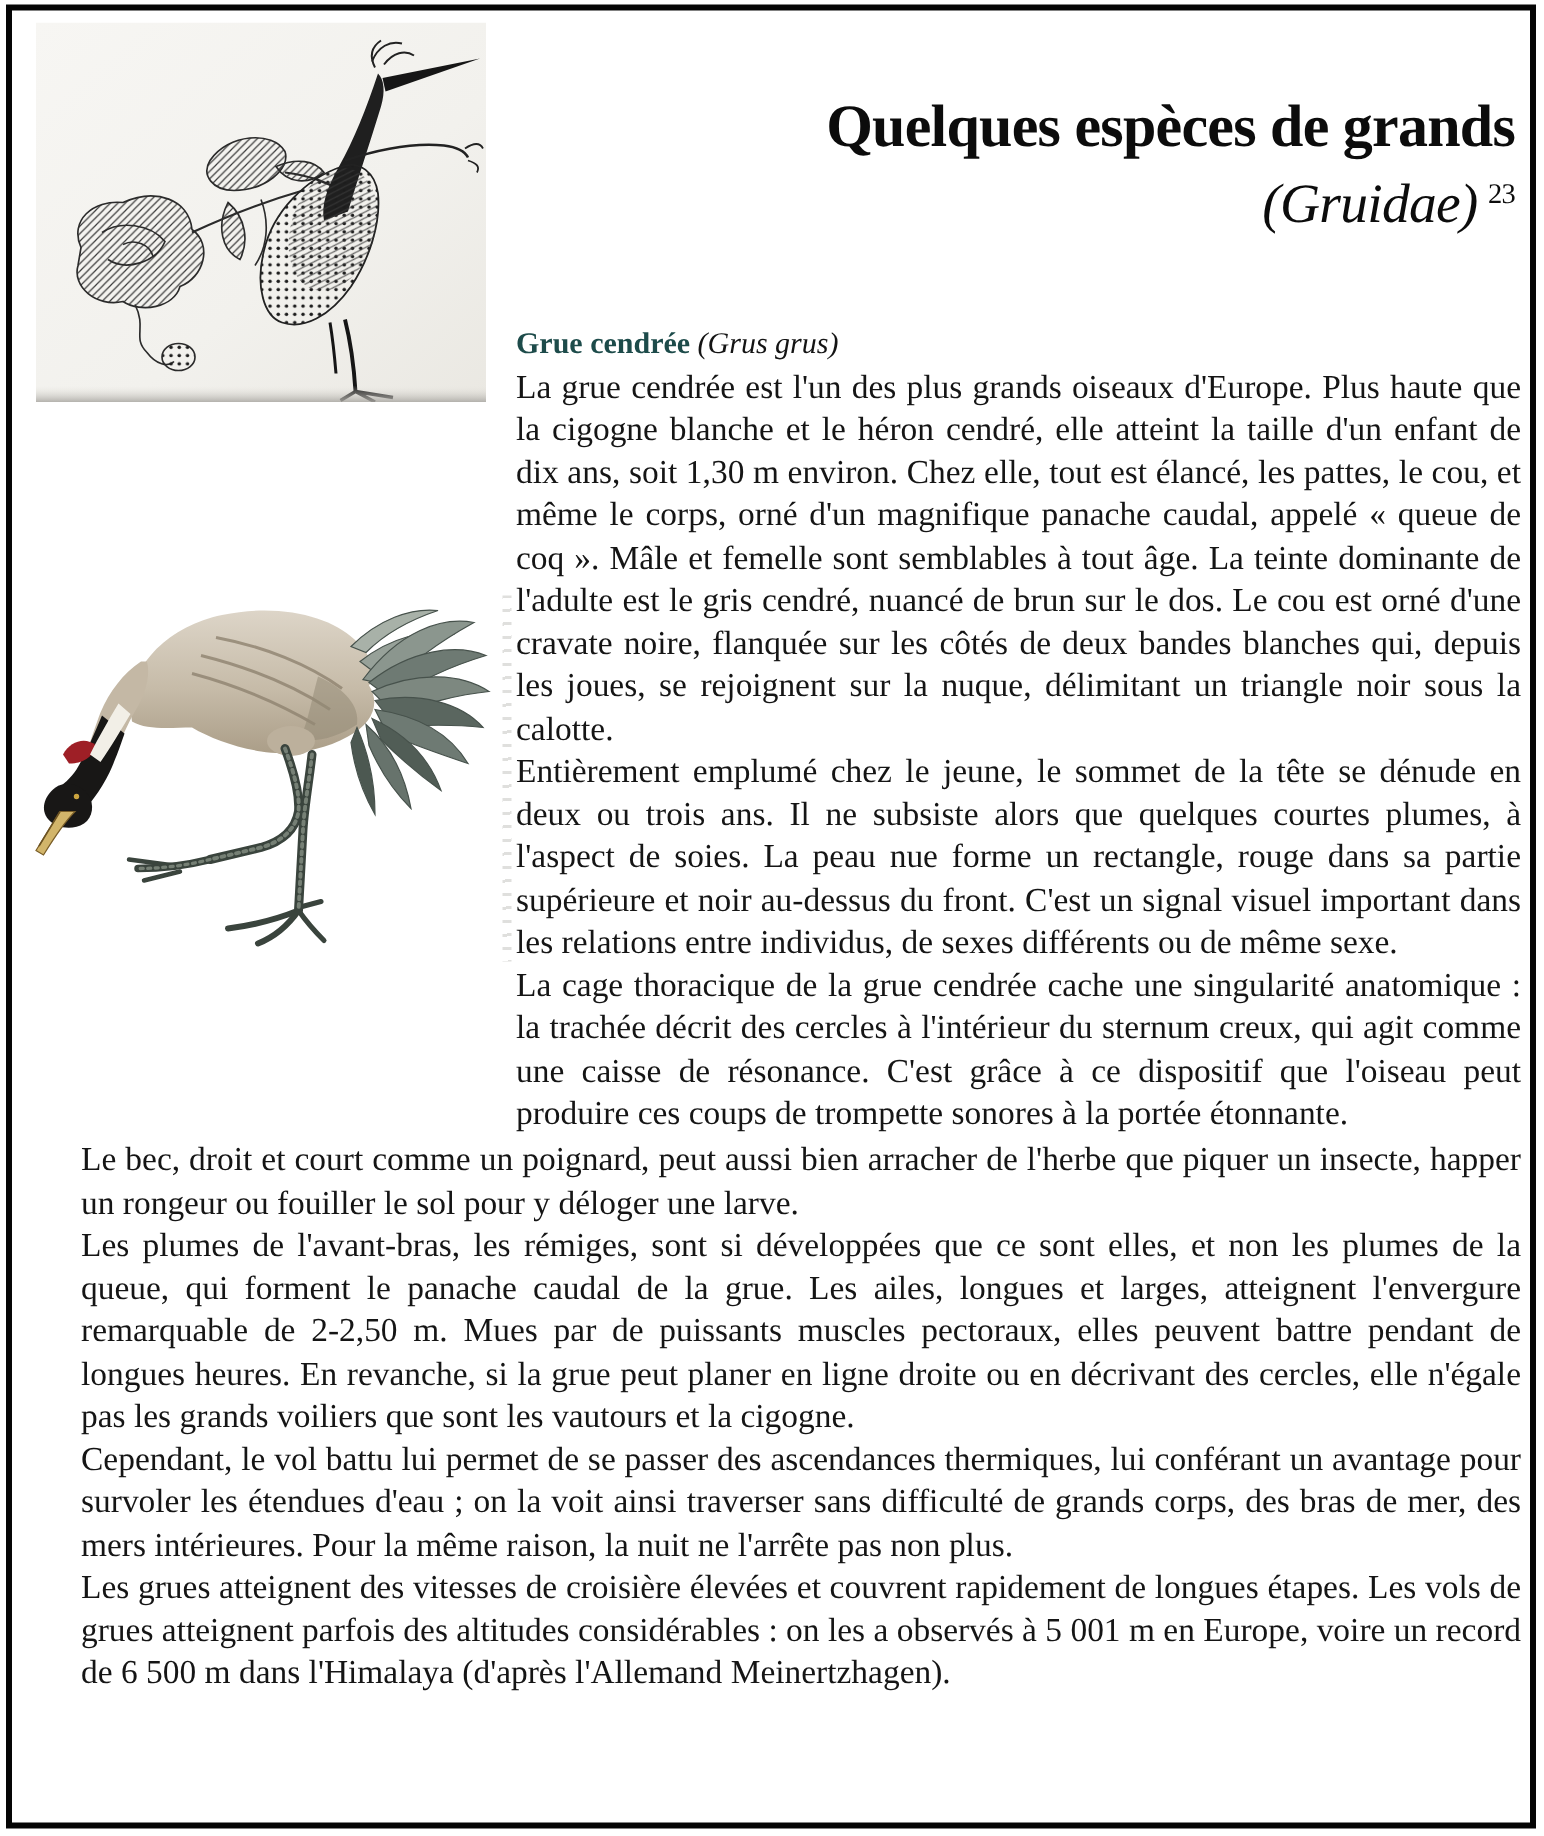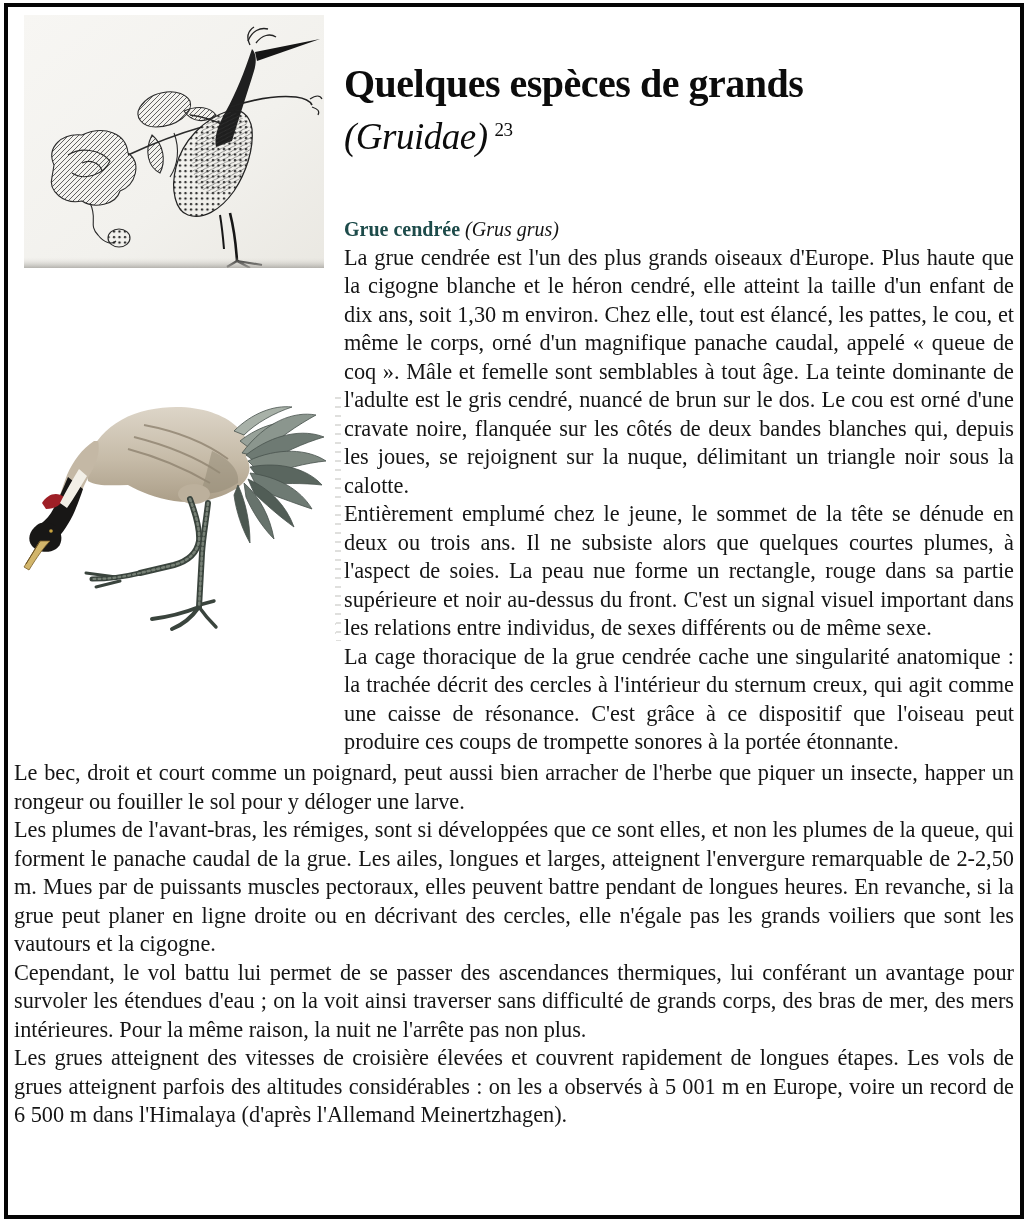--- a/index.html
+++ b/index.html
@@ -26,21 +26,21 @@
 
   
   .bleed-marks {
     position: absolute; right: -3px; top: 6px; bottom: 10px; width: 6px;
     background: repeating-linear-gradient(
       176deg, rgba(150,150,143,0.55) 0 2px, transparent 2px 9px);
     opacity: .55;
   }
 
   .title-block {
-    text-align: left;
+    text-align: right;
     padding: 44px 4px 0 4px;
     font-weight: bold;
     font-size: 40px;
     line-height: 53px;
     color: #0c0c0c;
     letter-spacing: -0.5px;
   }
   .title-latin-line { font-size: 37px; font-weight: normal; }
   .title-latin { font-style: italic; }
   .title-footnote {
@@ -50,21 +50,21 @@
 
   .species-heading {
     margin-top: 46px;
     font-size: 20px;
     line-height: 28.5px;
     font-weight: bold;
     color: #1d4b4a;
   }
   .species-latin { color: #141414; font-weight: normal; font-style: italic; }
 
-  p.body-par { text-align: justify; }
+  p.body-par { text-align: justify; margin-left: 40px; }
   p.first-full { clear: left; }
 </style>
 </head>
 <body>
 
 <div class="page">
   <div class="content">
 
     <div class="left-float">
 

